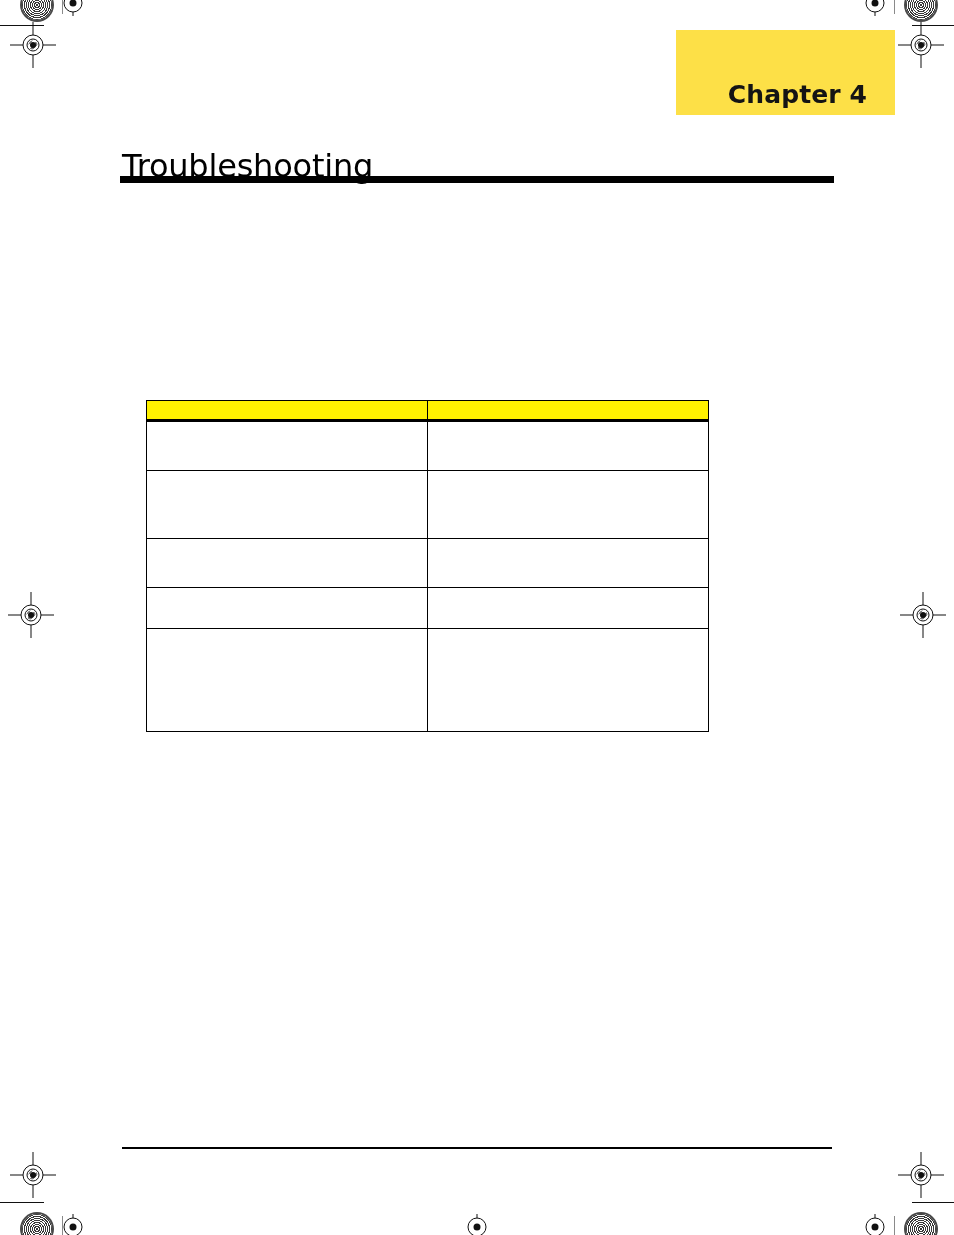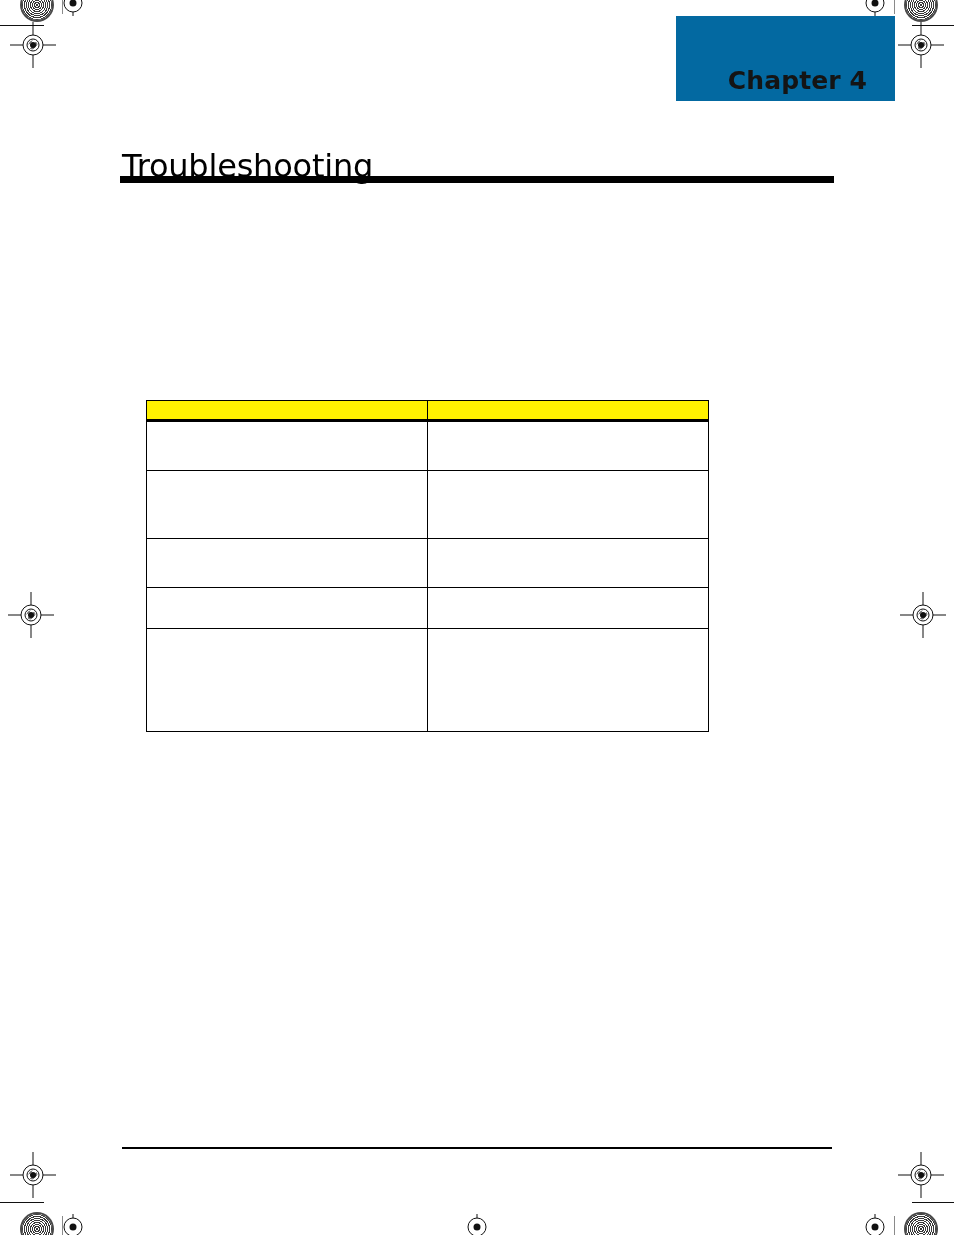--- a/index.html
+++ b/index.html
@@ -142,24 +142,24 @@
   .tick-sep {
     position: absolute;
     width: 1px;
     background: #8a8a8a;
   }
 
   
   #chapter-tab {
     position: absolute;
     left: 676px;
-    top: 16px;
+    top: 30px;
     width: 219px;
     height: 85px;
-    background: #0369a1;
+    background: #fde047;
     display: flex;
     align-items: flex-end;
     justify-content: flex-end;
     box-sizing: border-box;
     padding: 0 28px 8px 0;
   }
   #chapter-tab .tab-label {
     font-family: "DejaVu Sans", sans-serif;
     font-size: 25px;
     font-weight: 700;

